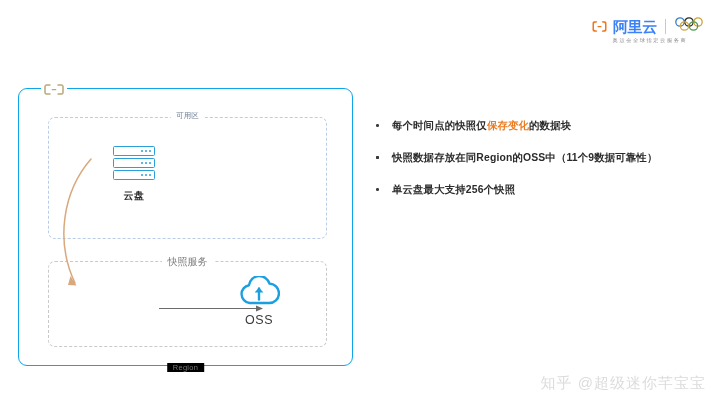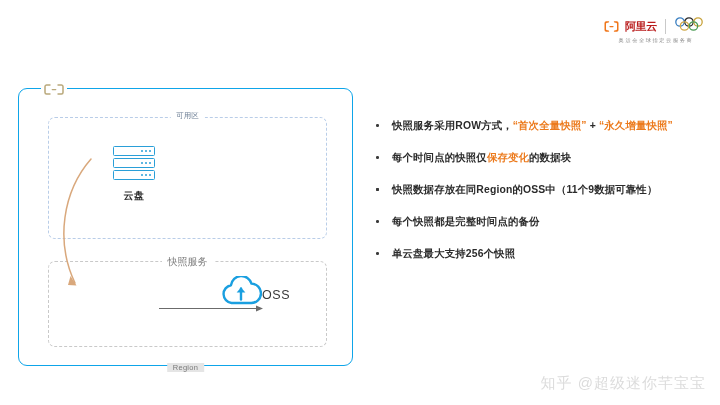--- a/index.html
+++ b/index.html
@@ -44,23 +44,23 @@
     gap: 6px;
     height: 16px;
   }
   #brand-mark {
     display: flex;
     align-items: center;
     gap: 2px;
   }
   #brand-mark svg { display: block; }
   #brand-name {
-    font-size: 11px;
+    font-size: 15px;
     font-weight: 700;
-    color: #b91c1c;
+    color: #3b82f6;
     letter-spacing: -0.3px;
     line-height: 1;
   }
   #brand-divider {
     width: 1px;
     height: 15px;
     background: #c9c9c9;
     margin: 0 2px;
   }
   #brand-sub {
@@ -89,21 +89,21 @@
     display: flex;
     align-items: center;
     justify-content: center;
   }
   .region-corner-icon svg { display: block; }
   #region-label {
     position: absolute;
     left: 50%;
     transform: translateX(-50%);
     bottom: -7px;
-    background: #e5e5e5;
+    background: #000000;
     padding: 0 6px;
     font-size: 7.5px;
     color: #7a7a7a;
     letter-spacing: 0.3px;
     white-space: nowrap;
   }
 
   
   #az-box {
     position: absolute;
@@ -190,21 +190,21 @@
     width: 78px;
     display: flex;
     flex-direction: column;
     align-items: center;
   }
   #oss-node {
     position: absolute;
     right: 28px; top: 14px;
     width: 78px;
     display: flex;
-    flex-direction: row;
+    flex-direction: column;
     align-items: center;
   }
   #oss-node .node-label {
     margin-top: 6px;
     font-size: 12.5px;
     font-weight: 400;
     color: #3a3a3a;
     letter-spacing: 0.6px;
   }
   #snapshot-node .node-label {
@@ -354,21 +354,19 @@
 
   <svg id="curve-arrow" viewBox="0 0 80 150">
     <path d="M44 2 C 16 34, 8 84, 28 126" fill="none" stroke="#d9a87c" stroke-width="1.5" stroke-linecap="round"></path>
     <path d="M23.5 119 L29.5 128.5 L21 128" fill="#d9a87c"></path>
   </svg>
 
   <span id="region-label">Region</span>
 </div>
 
 <div id="bullets">
-    <div class="bullet"><span class="bullet-dot"></span><span>快照服务采用ROW方式，</span><span class="hl">“首次全量快照”</span><span> + </span><span class="hl">“永久增量快照”</span></div>
     <div class="bullet"><span class="bullet-dot"></span><span>每个时间点的快照仅</span><span class="hl">保存变化</span><span>的数据块</span></div>
     <div class="bullet"><span class="bullet-dot"></span></div>
     <div class="bullet"><span class="bullet-dot"></span><span>快照数据存放在同Region的OSS中（11个9数据可靠性）</span></div>
-    <div class="bullet"><span class="bullet-dot"></span><span>每个快照都是完整时间点的备份</span></div>
     <div class="bullet"><span class="bullet-dot"></span><span>单云盘最大支持256个快照</span></div>
   </div>
 
 <div id="watermark">知乎 @超级迷你芊宝宝</div>
 
 </body></html>

